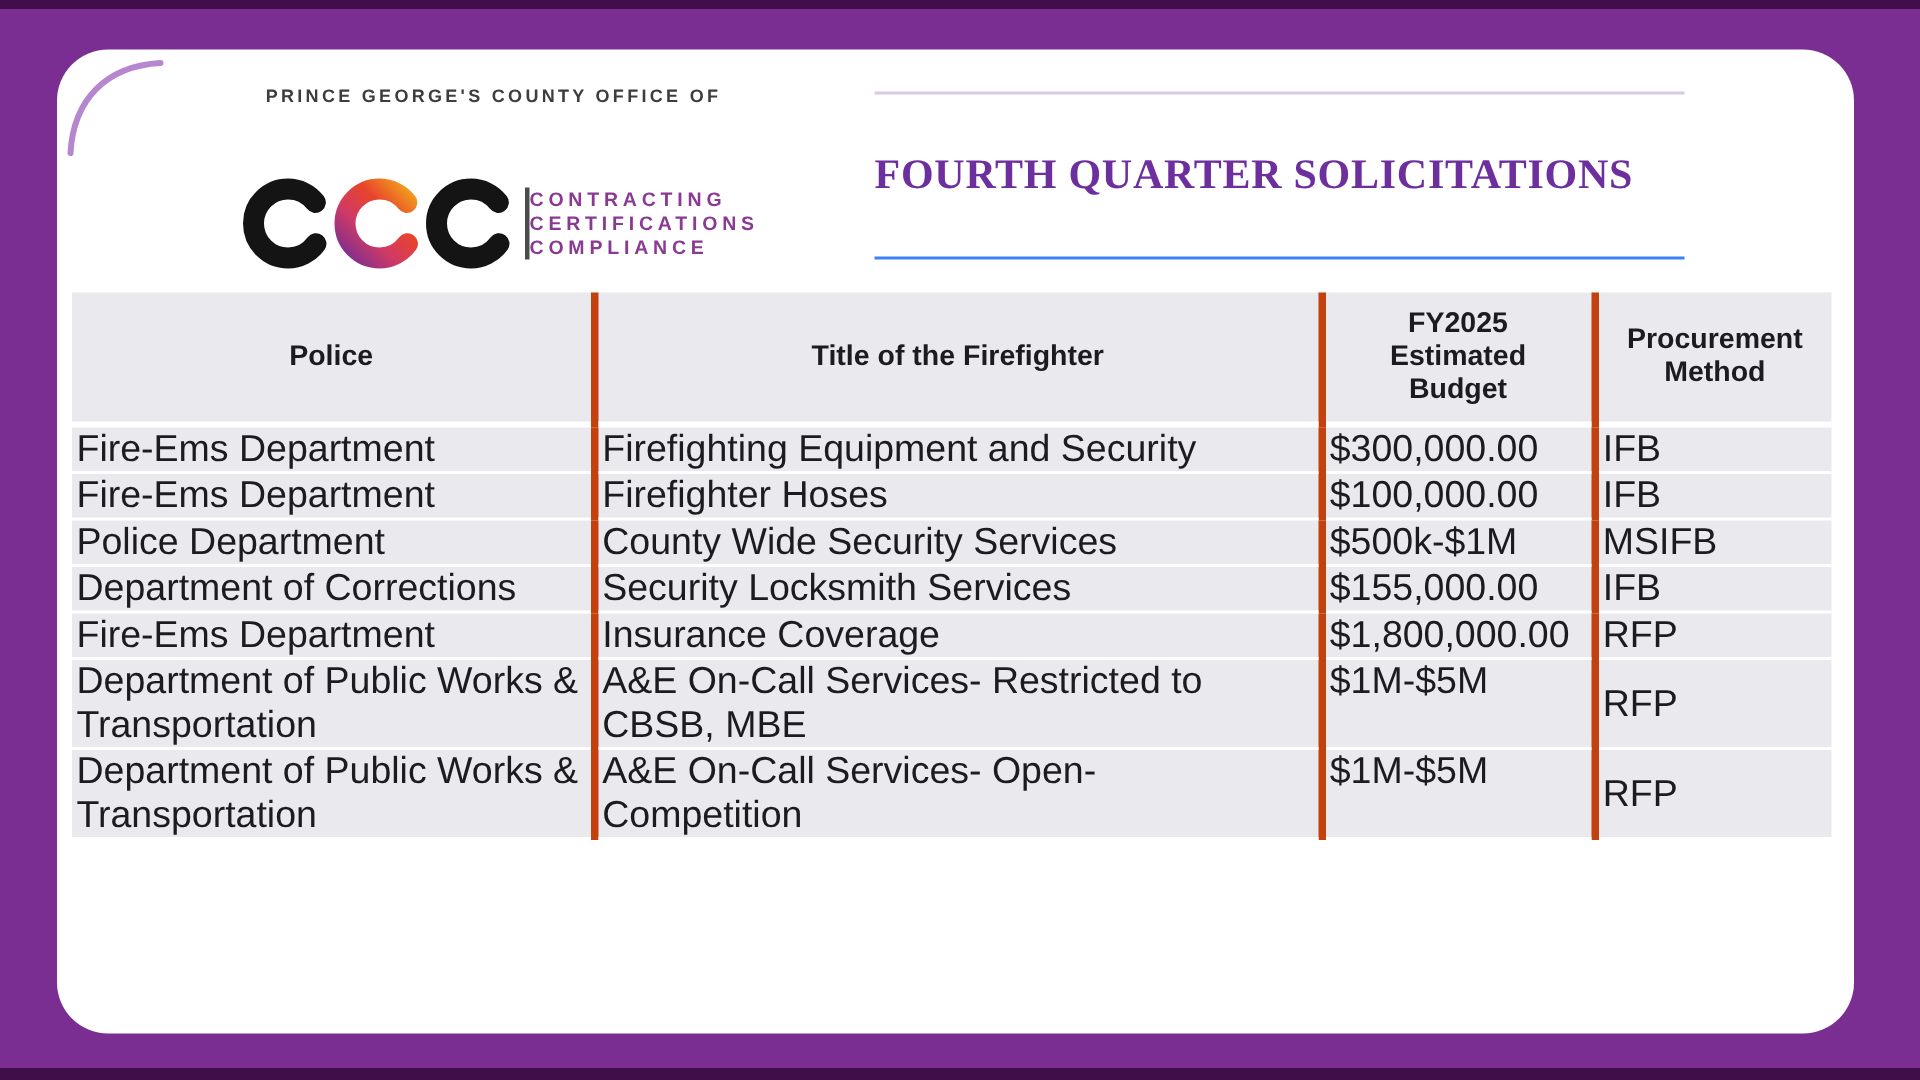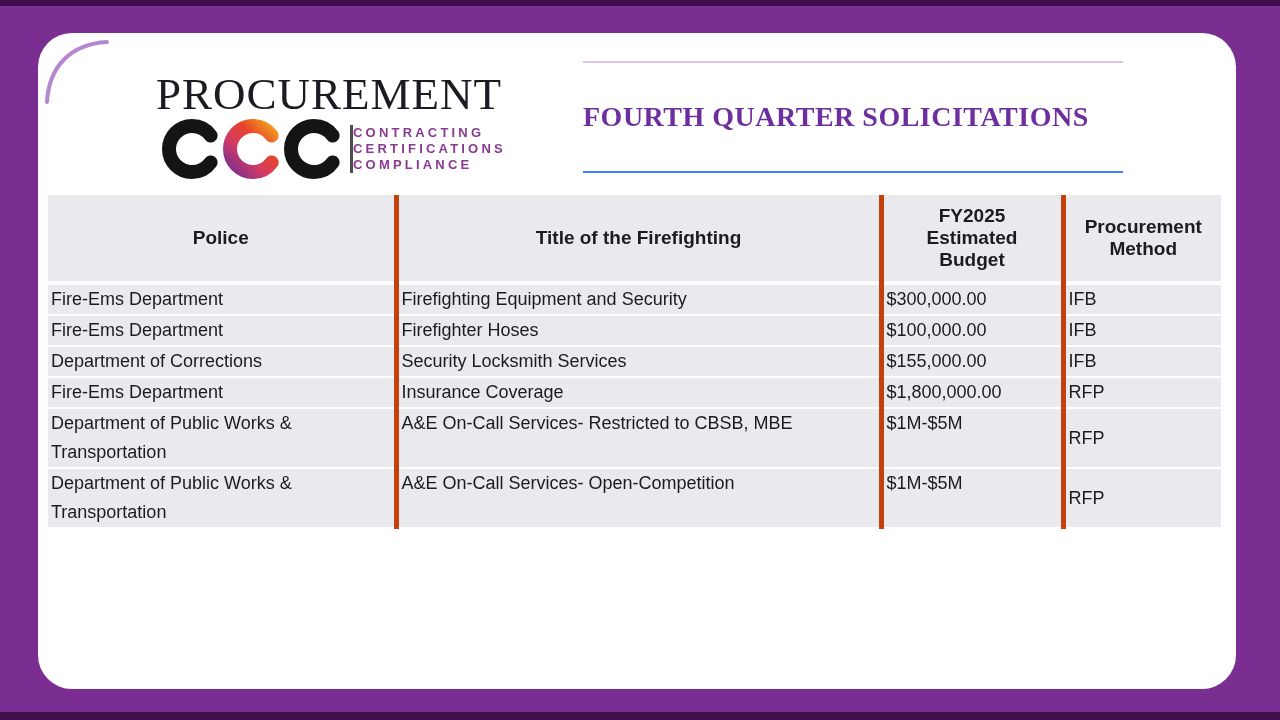--- a/index.html
+++ b/index.html
@@ -56,39 +56,39 @@
     border-collapse:collapse;table-layout:fixed;color:#1c1c1e;
   }
   col.c1{width:348px;} col.c2{width:485px;} col.c3{width:182px;} col.c4{width:158px;}
   th,td{background:#eae9ee;border-right:5px solid #c2410c;}
   th:last-child,td:last-child{border-right:none;margin-left:39px;}
   th{
     height:86px;font-size:19px;font-weight:bold;text-align:center;
     vertical-align:middle;border-bottom:4px solid #ffffff;padding:0 2px;
   }
   td{
-    font-size:18px;line-height:29px;padding:0 2px 0 3px;
+    font-size:25px;line-height:29px;padding:0 2px 0 3px;
     vertical-align:top;border-bottom:2px solid #ffffff;text-align:left;
   }
   td.c-method{text-align:left;vertical-align:middle;}
   .w110{display:inline-block;max-width:116px;}
   .wrapcap{display:inline-block;max-width:420px;}
 </style>
 </head>
 <body>
 
 <div class="purple-frame"></div>
 
 <div class="content">
 
   <svg class="corner-arc" width="80" height="80" viewBox="0 0 80 80">
     <path d="M6 66 C 8 30 30 8 66 6" stroke="#a872c6" stroke-width="4" fill="none" stroke-linecap="round" opacity="0.85"></path>
   </svg>
 
-  <div class="logo-name">PROCUREMENT</div>
+  <div class="logo-tagline">PRINCE GEORGE'S COUNTY OFFICE OF</div>
 
   <div class="monogram-row">
     <svg width="190" height="64" viewBox="0 0 190 64">
       <defs>
         <linearGradient id="mosaic" x1="0%" y1="100%" x2="100%" y2="0%">
           <stop offset="0%" stop-color="#7b2e91"></stop>
           <stop offset="35%" stop-color="#d23a63"></stop>
           <stop offset="65%" stop-color="#e8442c"></stop>
           <stop offset="100%" stop-color="#f2a71b"></stop>
         </linearGradient>
@@ -112,37 +112,43 @@
   <table class="solicitations">
     <colgroup>
         <col class="c1">
         <col class="c2">
         <col class="c3">
         <col class="c4">
       </colgroup>
     <thead>
       <tr>
         <th><span>Police</span></th>
-        <th><span>Title of the Firefighting</span></th>
+        <th><span>Title of the Firefighter</span></th>
         <th><span class="w110">FY2025 Estimated Budget</span></th>
         <th><span>Procurement Method</span></th>
       </tr>
     </thead>
     <tbody>
       <tr>
         <td>Fire-Ems Department</td>
         <td><span class="wrapcap">Firefighting Equipment and Security</span></td>
         <td>$300,000.00</td>
         <td class="c-method">IFB</td>
       </tr>
       <tr>
         <td>Fire-Ems Department</td>
         <td><span class="wrapcap">Firefighter Hoses</span></td>
         <td>$100,000.00</td>
         <td class="c-method">IFB</td>
+      </tr>
+      <tr>
+        <td>Police Department</td>
+        <td><span class="wrapcap">County Wide Security Services</span></td>
+        <td>$500k-$1M</td>
+        <td class="c-method">MSIFB</td>
       </tr>
       <tr>
         <td>Department of Corrections</td>
         <td><span class="wrapcap">Security Locksmith Services</span></td>
         <td>$155,000.00</td>
         <td class="c-method">IFB</td>
       </tr>
       <tr>
         <td>Fire-Ems Department</td>
         <td><span class="wrapcap">Insurance Coverage</span></td>

